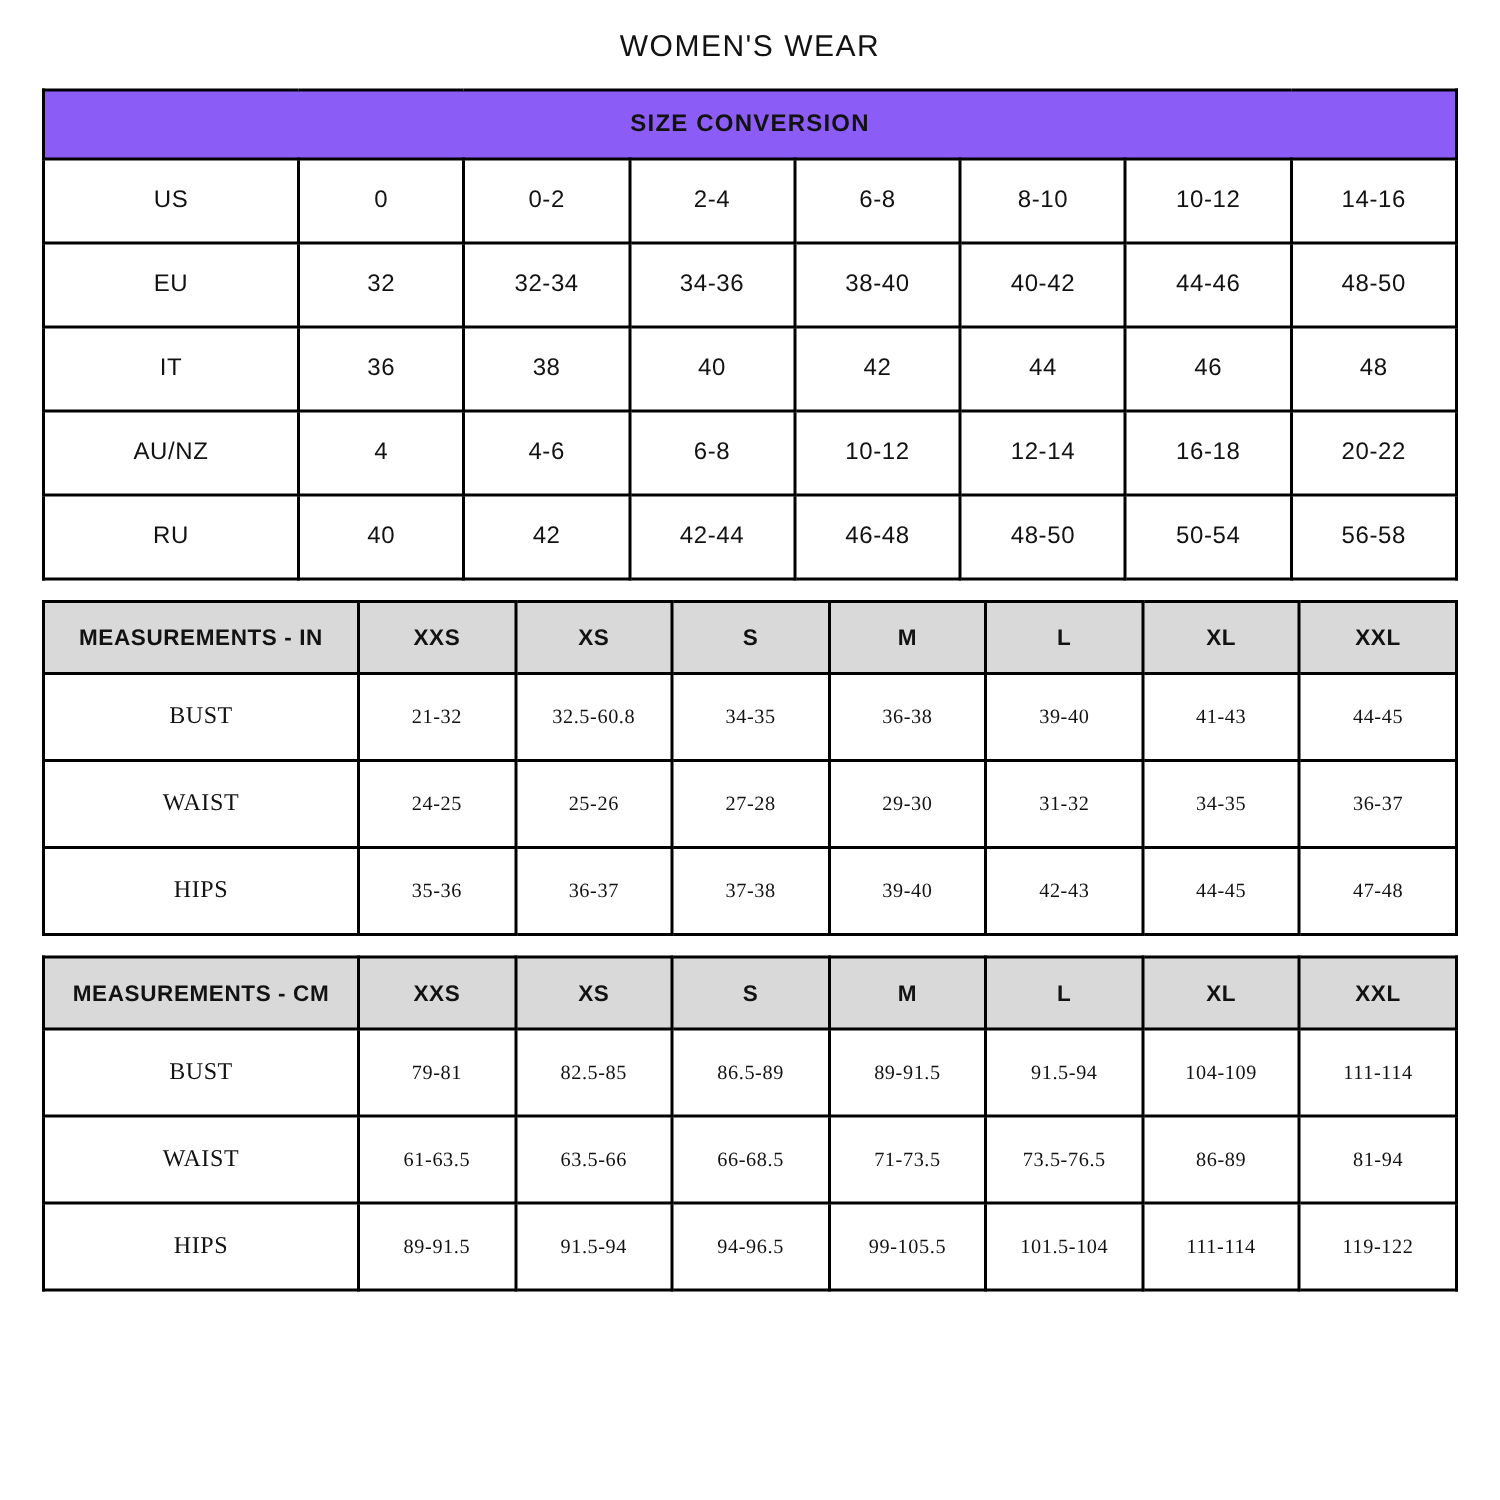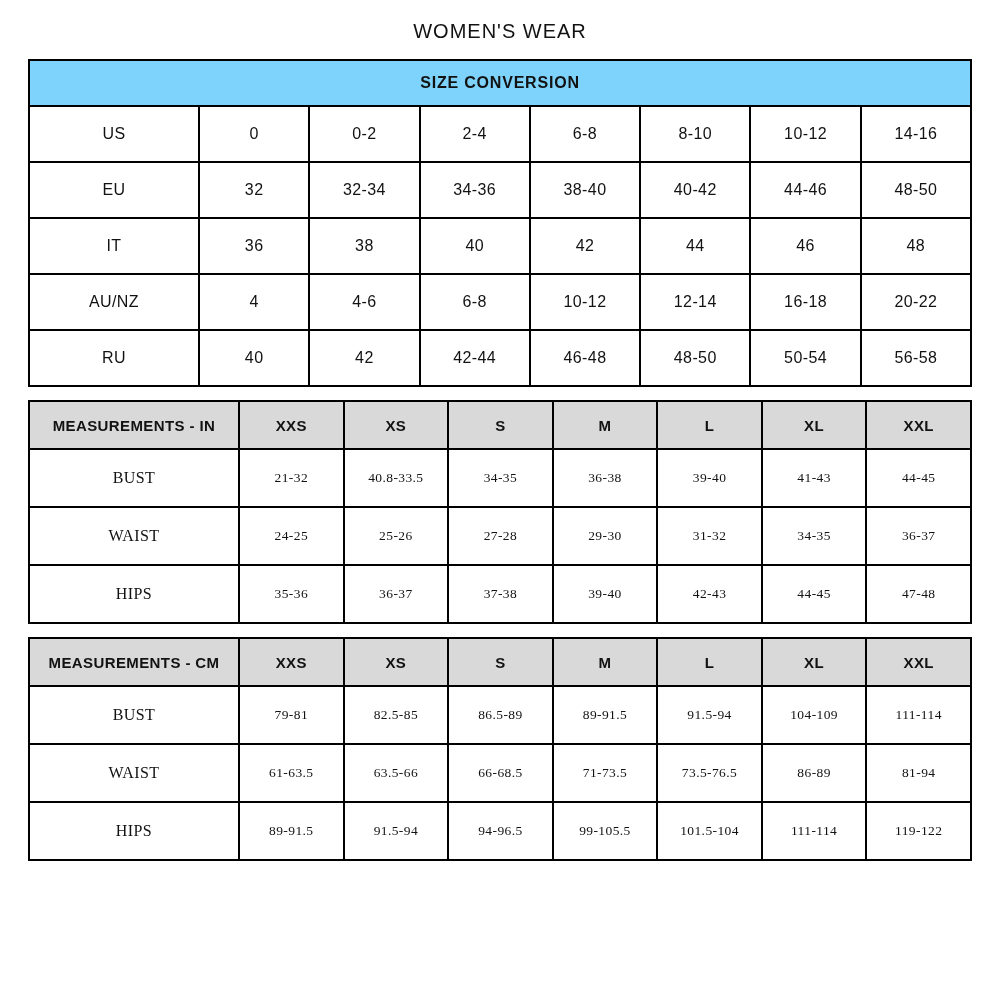--- a/index.html
+++ b/index.html
@@ -27,21 +27,21 @@
     th, td {
       border: 2px solid #000000;
       text-align: center;
       vertical-align: middle;
       padding: 0 4px;
       letter-spacing: 0.4px;
     }
     
     #t-conv .span-title {
       height: 46px;
-      background: #7dd3fc;
+      background: #8b5cf6;
       font-size: 16px;
       font-weight: bold;
       letter-spacing: 0.8px;
     }
     #t-conv td { height: 56px; font-size: 16px; font-weight: normal; }
     #t-conv td.row-label { font-size: 16px; }
     
     .meas th {
       height: 48px;
       background: #d9d9d9;
@@ -143,21 +143,21 @@
           <th>XS</th>
           <th>S</th>
           <th>M</th>
           <th>L</th>
           <th>XL</th>
           <th>XXL</th>
         </tr>
         <tr>
           <td class="row-label">BUST</td>
           <td>21-32</td>
-          <td>40.8-33.5</td>
+          <td>32.5-60.8</td>
           <td>34-35</td>
           <td>36-38</td>
           <td>39-40</td>
           <td>41-43</td>
           <td>44-45</td>
         </tr>
         <tr>
           <td class="row-label">WAIST</td>
           <td>24-25</td>
           <td>25-26</td>

